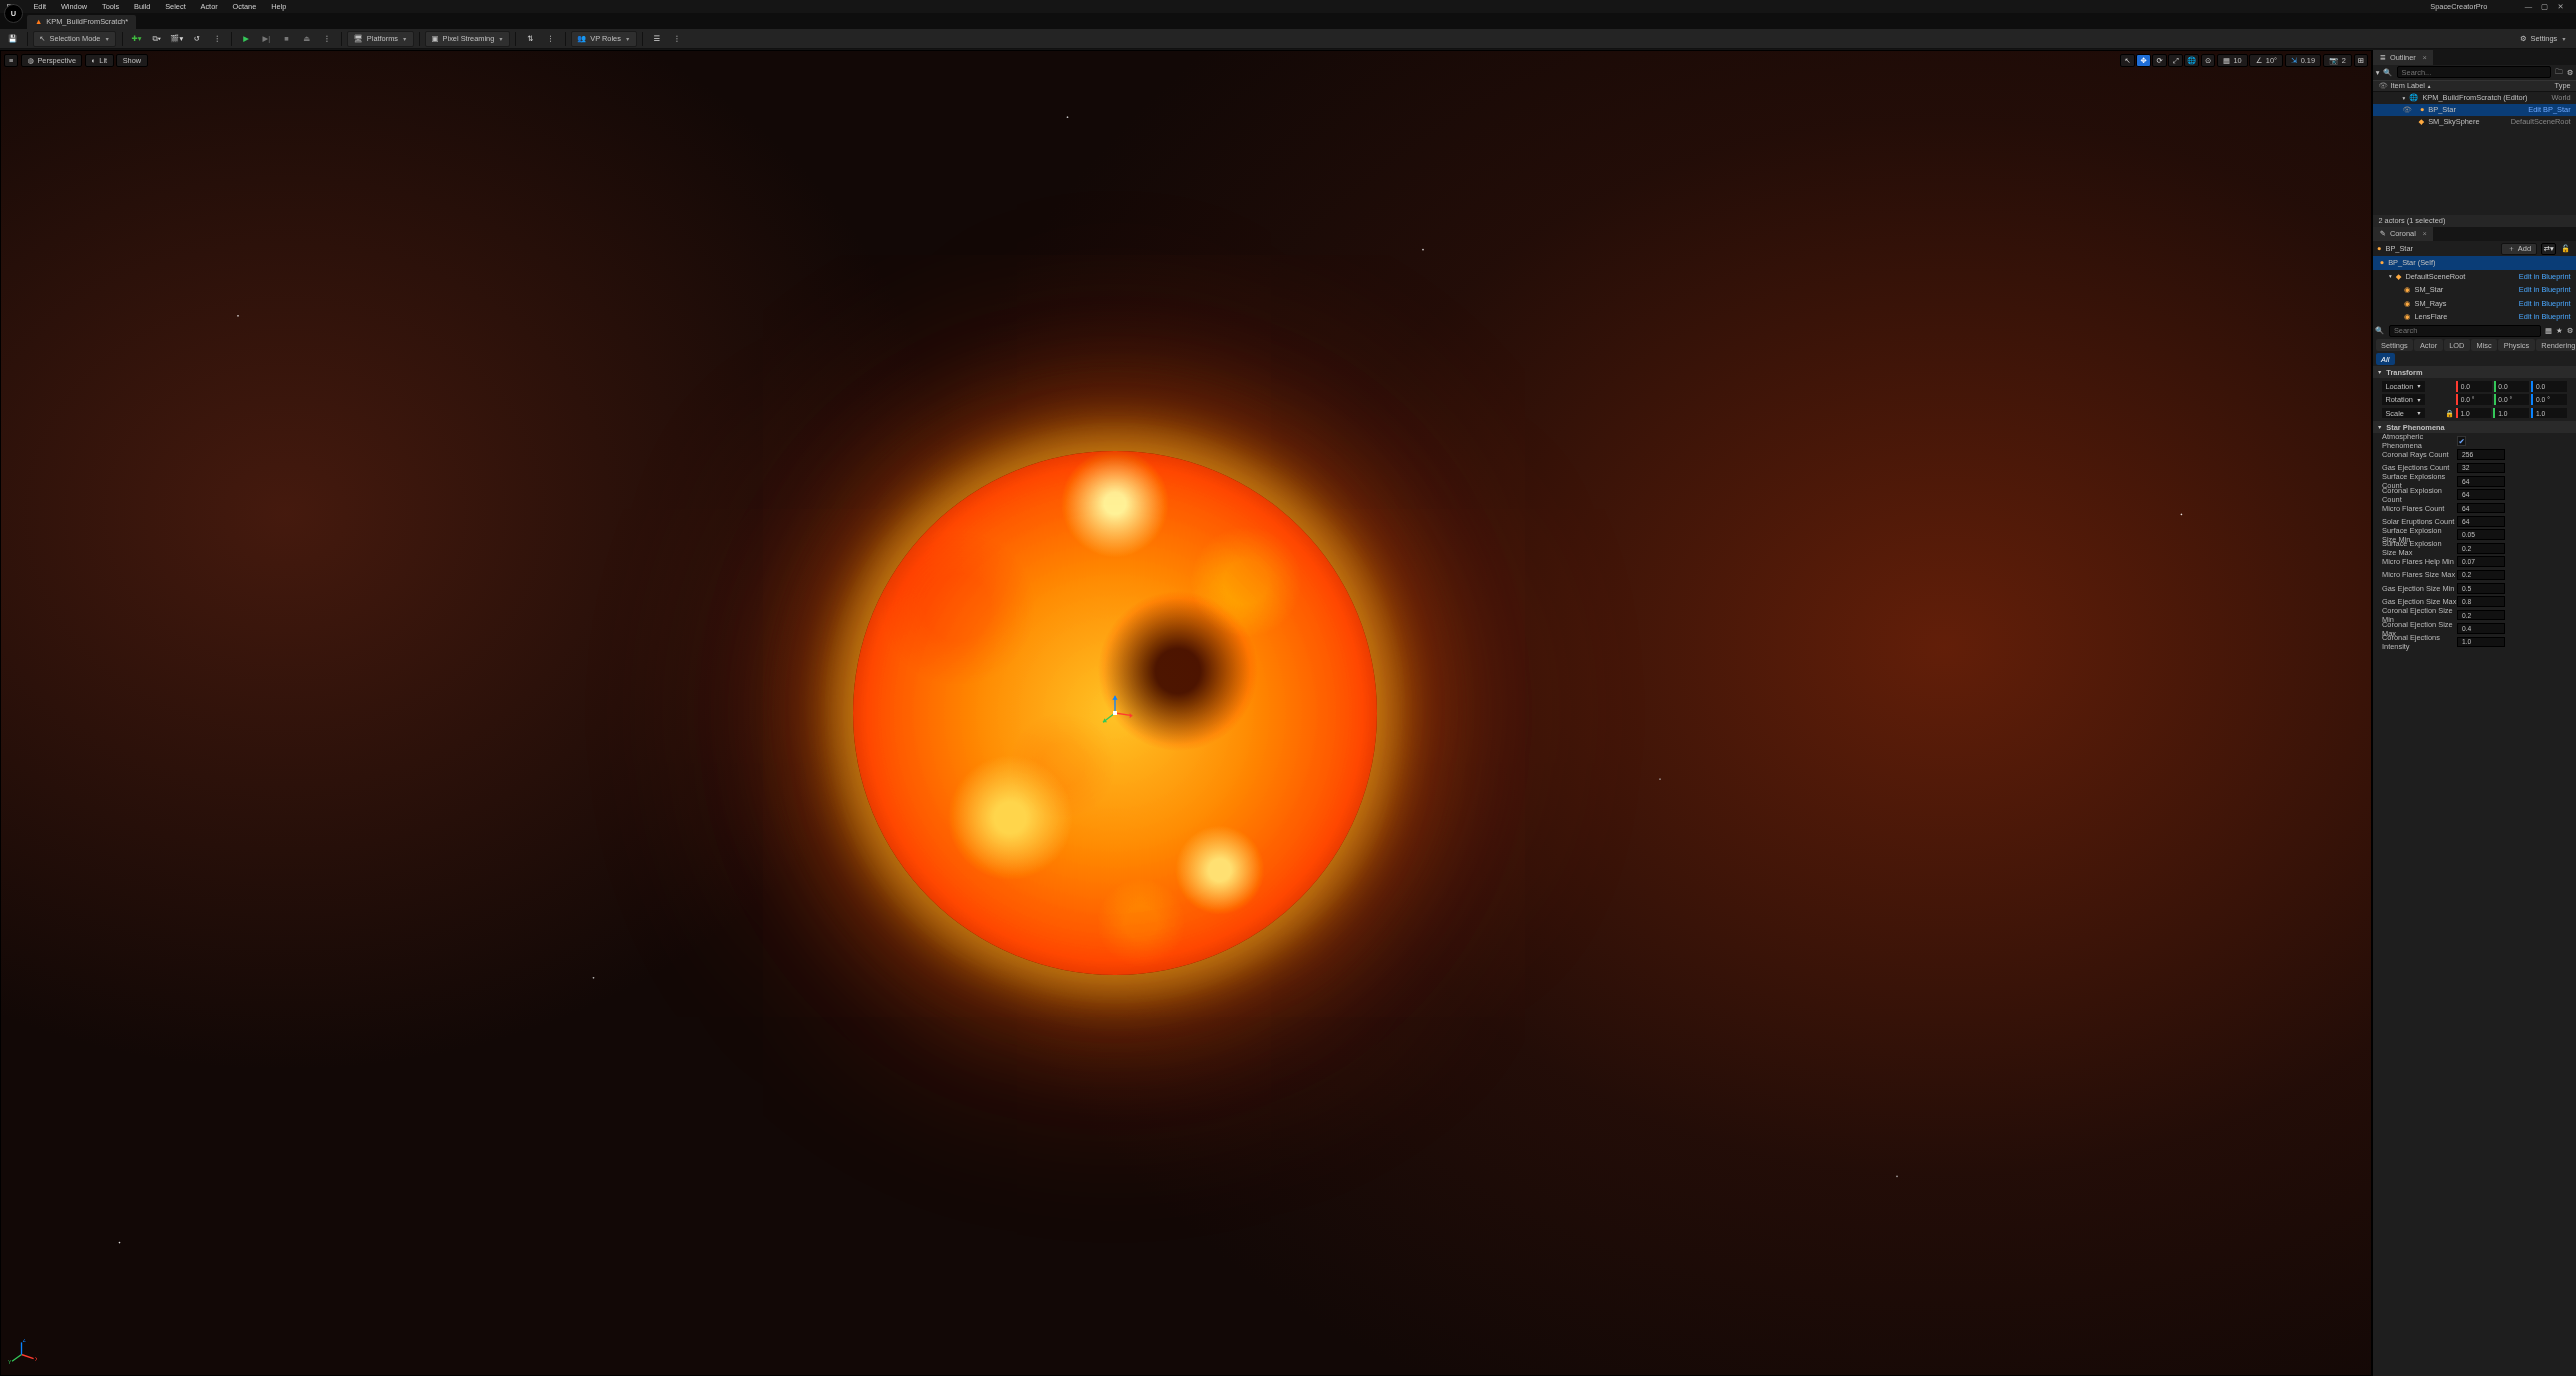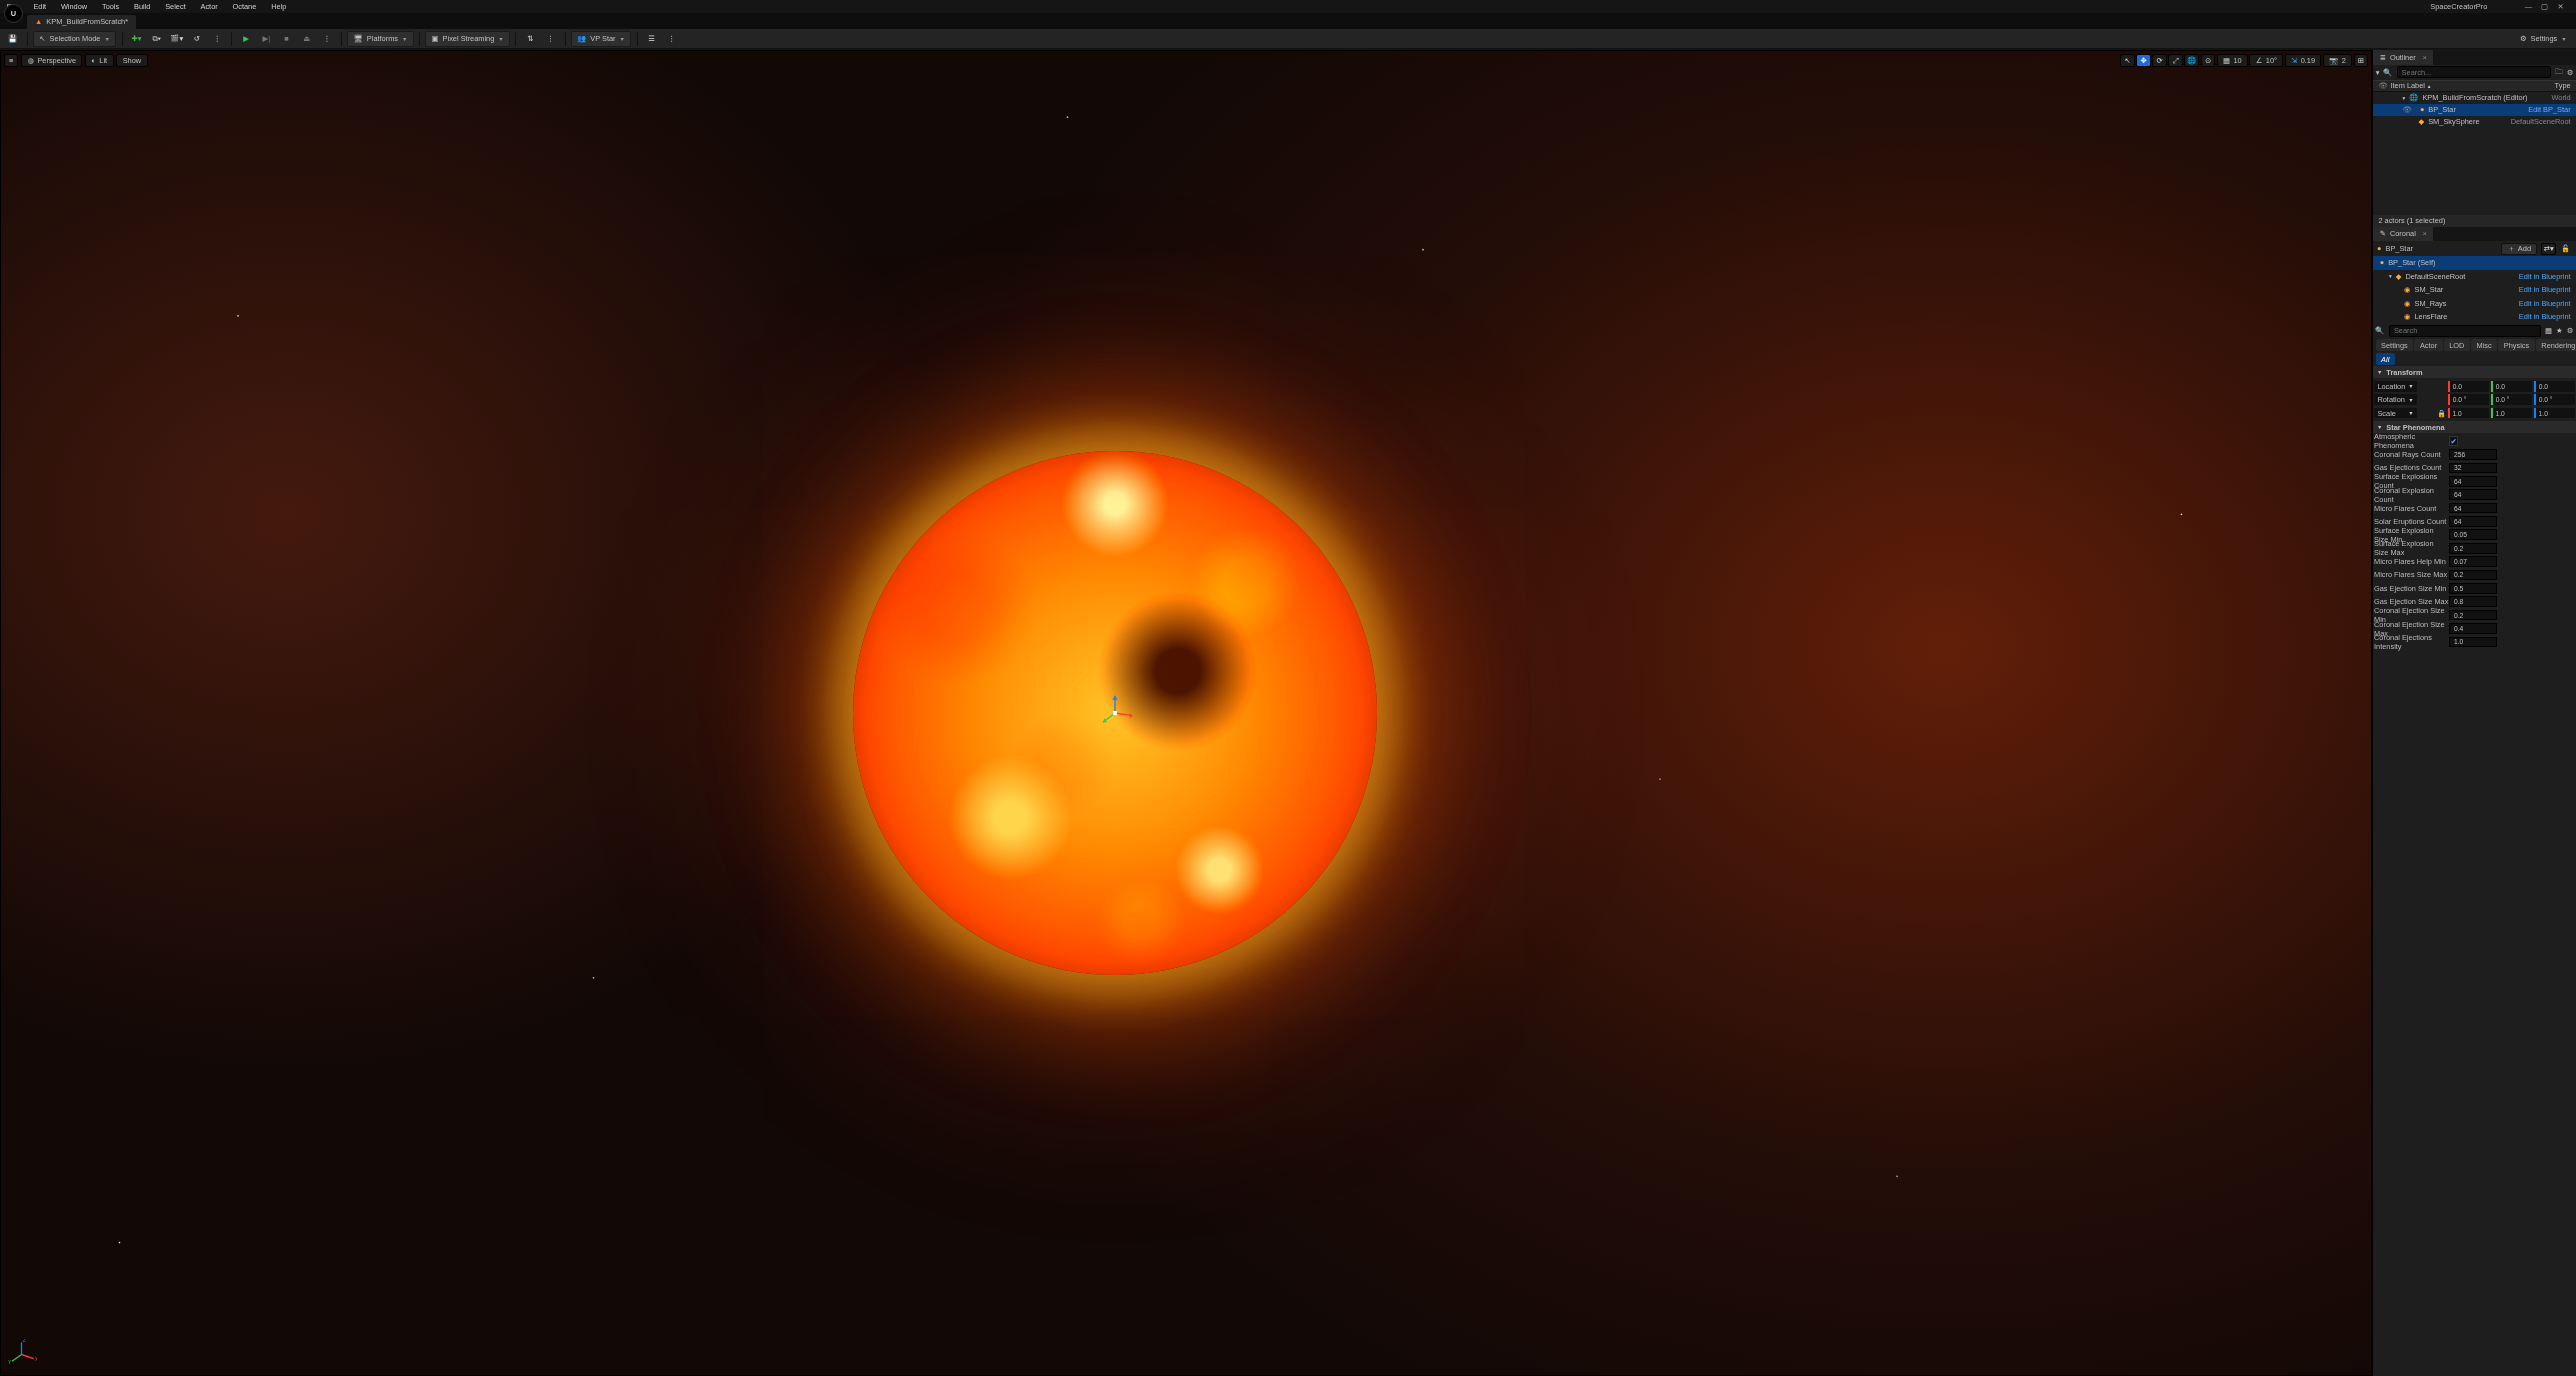--- a/index.html
+++ b/index.html
@@ -102,21 +102,21 @@
 .comp-row .edit{ margin-left:auto; color:#4aa8ff; padding-right:5.4px;}
 .comp-row.sel{ background:#0a3d77;}
 .comp-indent1{ padding-left:16px;} .comp-indent2{ padding-left:27px;}
 .det-search{ height:14.8px; display:flex; align-items:center; padding:0 2.7px; gap:4px;}
 .det-search input{ flex:1; background:#111; border:0.7px solid #000; height:12px; color:#ccc; padding:0 4px; border-radius:2px;}
 .det-cats{ display:flex; gap:1.3px; padding:1.3px 2.7px;}
 .det-cats span{ background:#2a2a2a; padding:1.3px 5.4px; border-radius:2px; color:#bbb;}
 .det-cats span.on{ background:#0a3d77; color:#fff;font-style:italic;}
 .section-head{ height:12px; background:#2a2a2a; display:flex; align-items:center; padding:0 4px; gap:4px; font-weight:bold; color:#ddd;}
 .prop-grid{ padding:1.3px 0;}
-.prop-row{ height:13.4px; display:flex; align-items:center; padding:0 1px;}
+.prop-row{ height:13.4px; display:flex; align-items:center; padding:0 9px;}
 .prop-row .label{ width:75px; color:#bbb;}
 .vec3{ display:flex; gap:2px; flex:1;}
 .vec3 .cell{ flex:1; height:10.7px; background:#111; border-left:2px solid; display:flex; align-items:center; padding:0 2.7px; font-size:6.7px;}
 .vec3 .cx{ border-color:#ff3b30;} .vec3 .cy{ border-color:#34c759;} .vec3 .cz{ border-color:#0a84ff;}
 .dropdown{ width:43px; height:10.7px; background:#111; display:flex; align-items:center; justify-content:space-between; padding:0 3.4px; font-size:6.7px;}
 .numcell{ height:10.7px; background:#111; width:48px; display:flex; align-items:center; padding:0 4px; font-size:6.7px; border:0.7px solid #000;}
 .chk{ width:9.4px; height:9.4px; background:#111; border:0.7px solid #333; display:flex; align-items:center; justify-content:center; color:#6ea8ff;}
 #proplist{ overflow-y:auto; flex:1;}
 #proplist::-webkit-scrollbar{width:6.7px;} #proplist::-webkit-scrollbar-thumb{background:#3a3a3a;}
 
@@ -188,21 +188,21 @@
     <span>▣</span>
     <span>Pixel Streaming</span>
     <span class="caret">▼</span>
   </div>
   <div class="tb-sep"></div>
   <div class="tb-btn iconbtn">⇅</div>
   <div class="tb-btn iconbtn">⋮</div>
   <div class="tb-sep"></div>
   <div class="tb-btn">
     <span>👥</span>
-    <span>VP Star</span>
+    <span>VP Roles</span>
     <span class="caret">▼</span>
   </div>
   <div class="tb-sep"></div>
   <div class="tb-btn iconbtn">☰</div>
   <div class="tb-btn iconbtn">⋮</div>
 
   <div class="tb-right">
     <div class="tb-btn" style="background:transparent;border:none">
       <span>⚙</span>
       <span>Settings</span>

